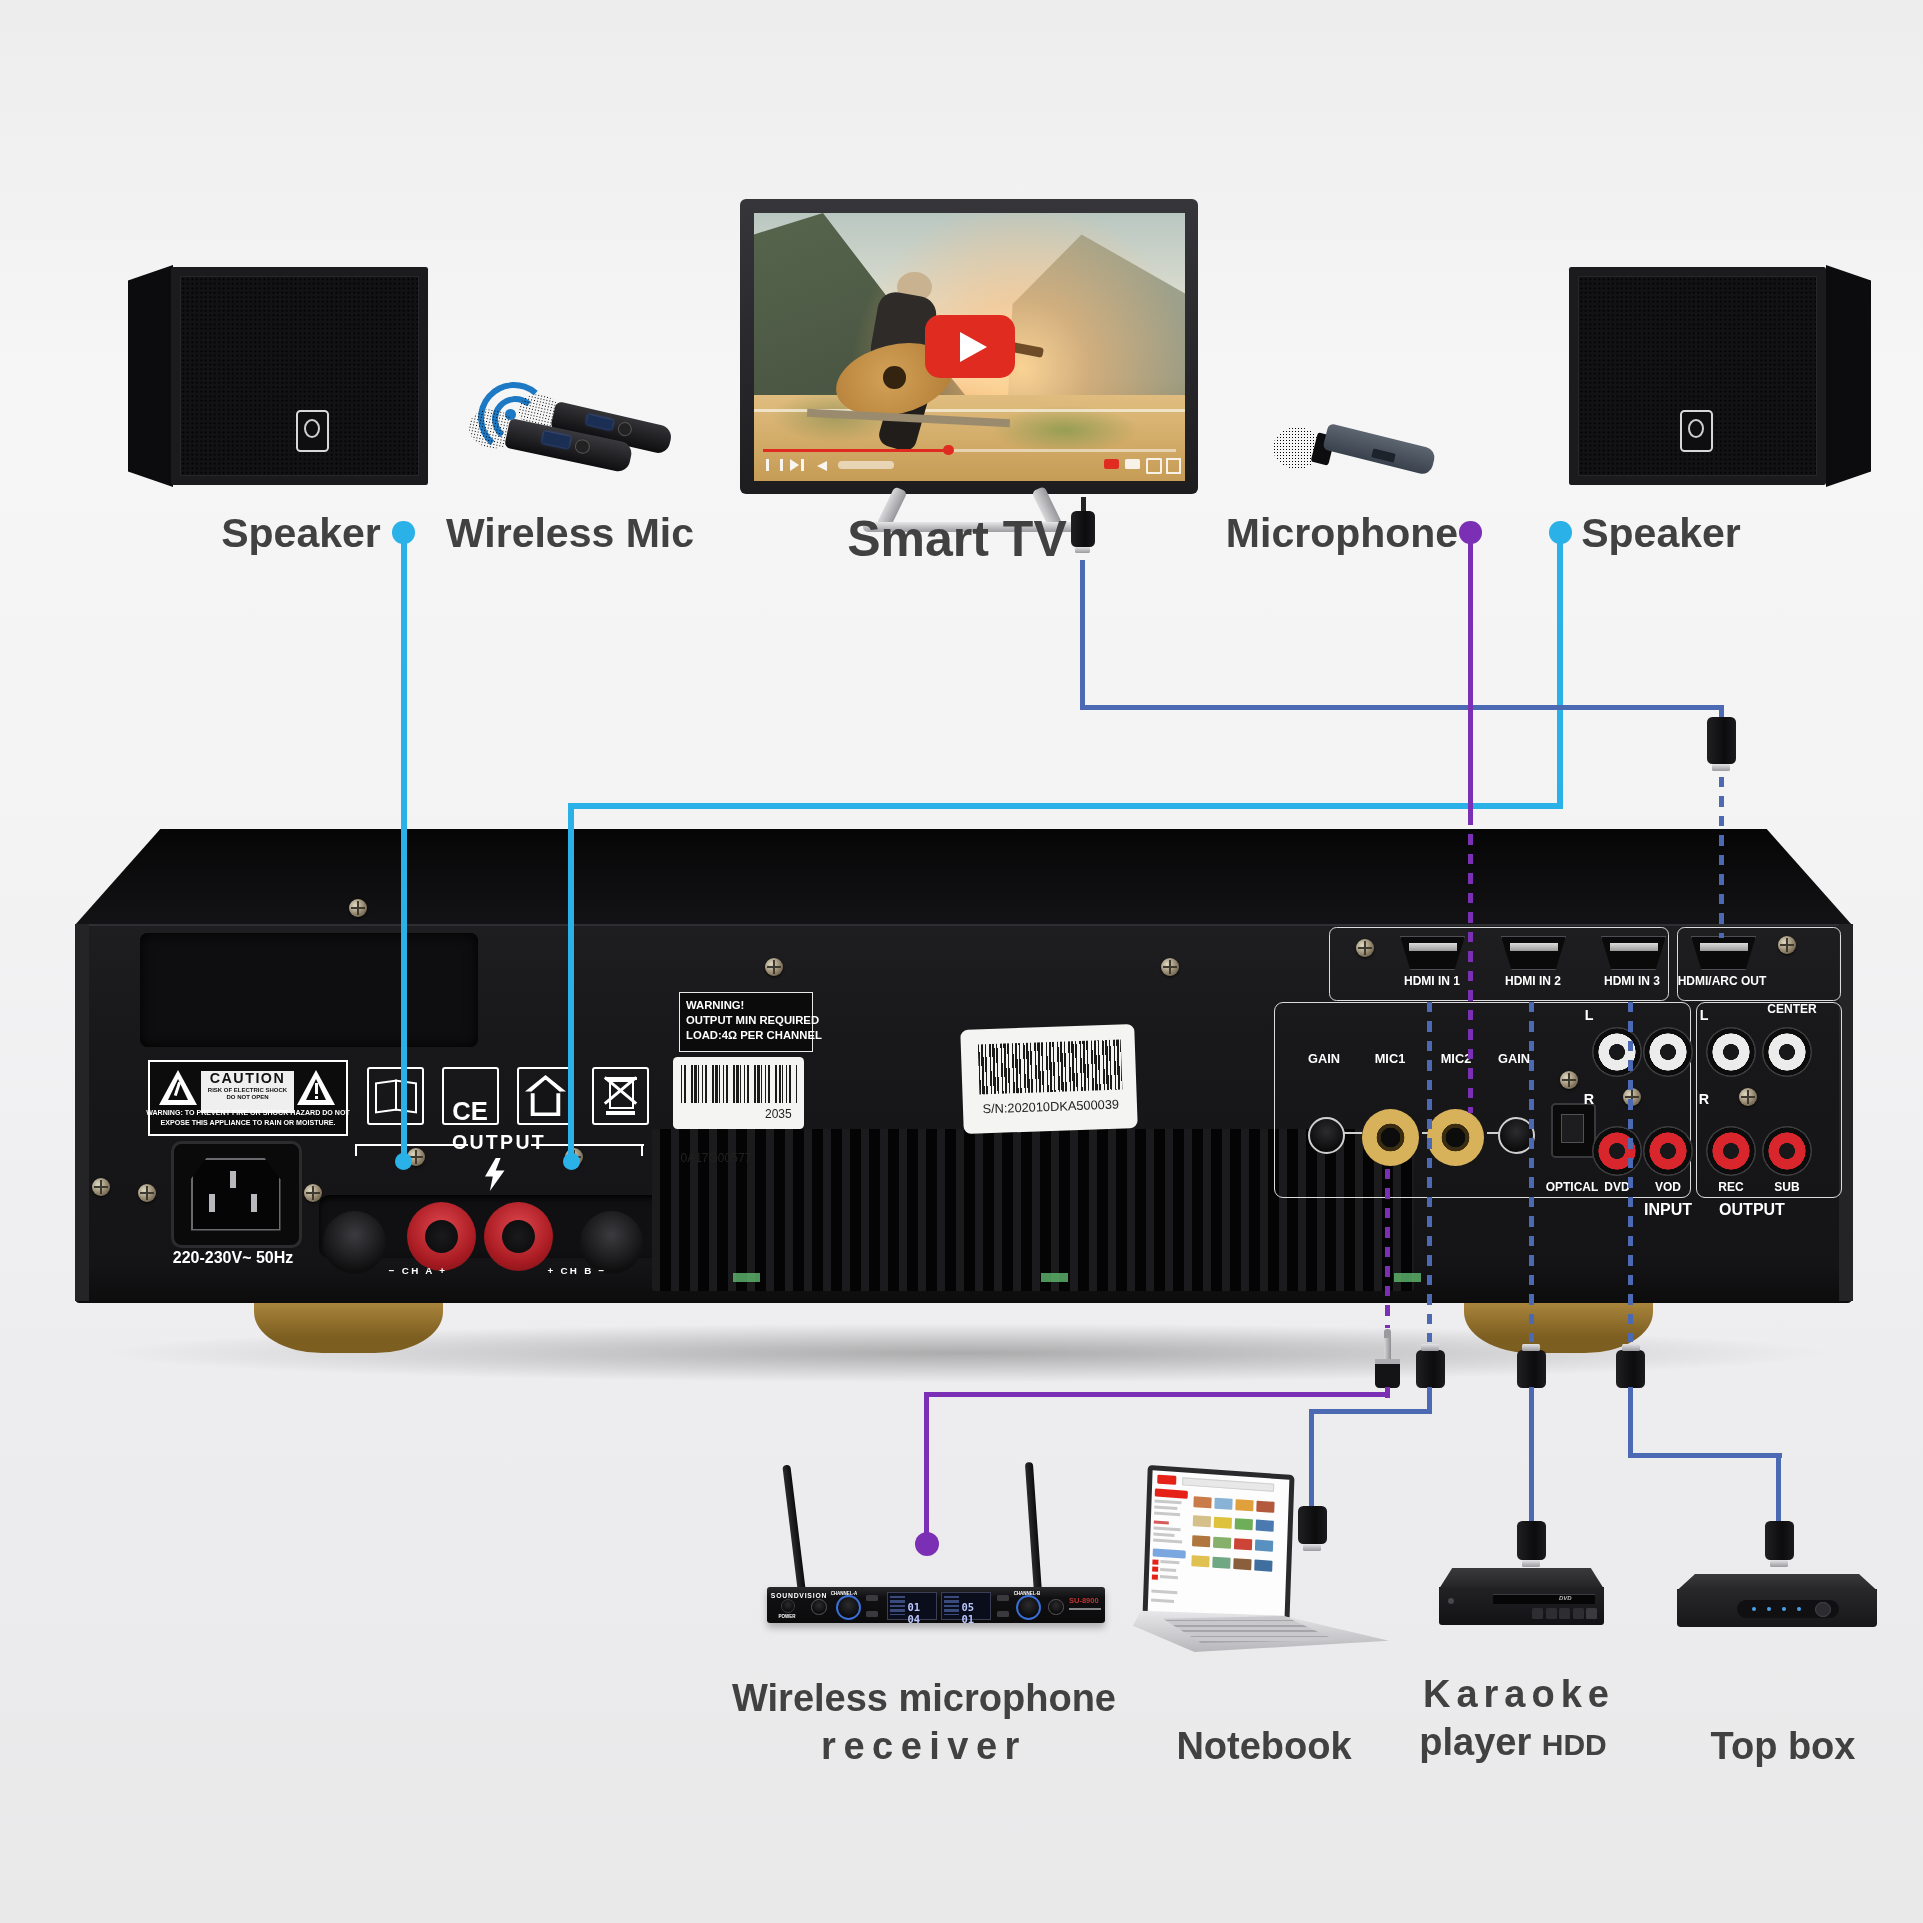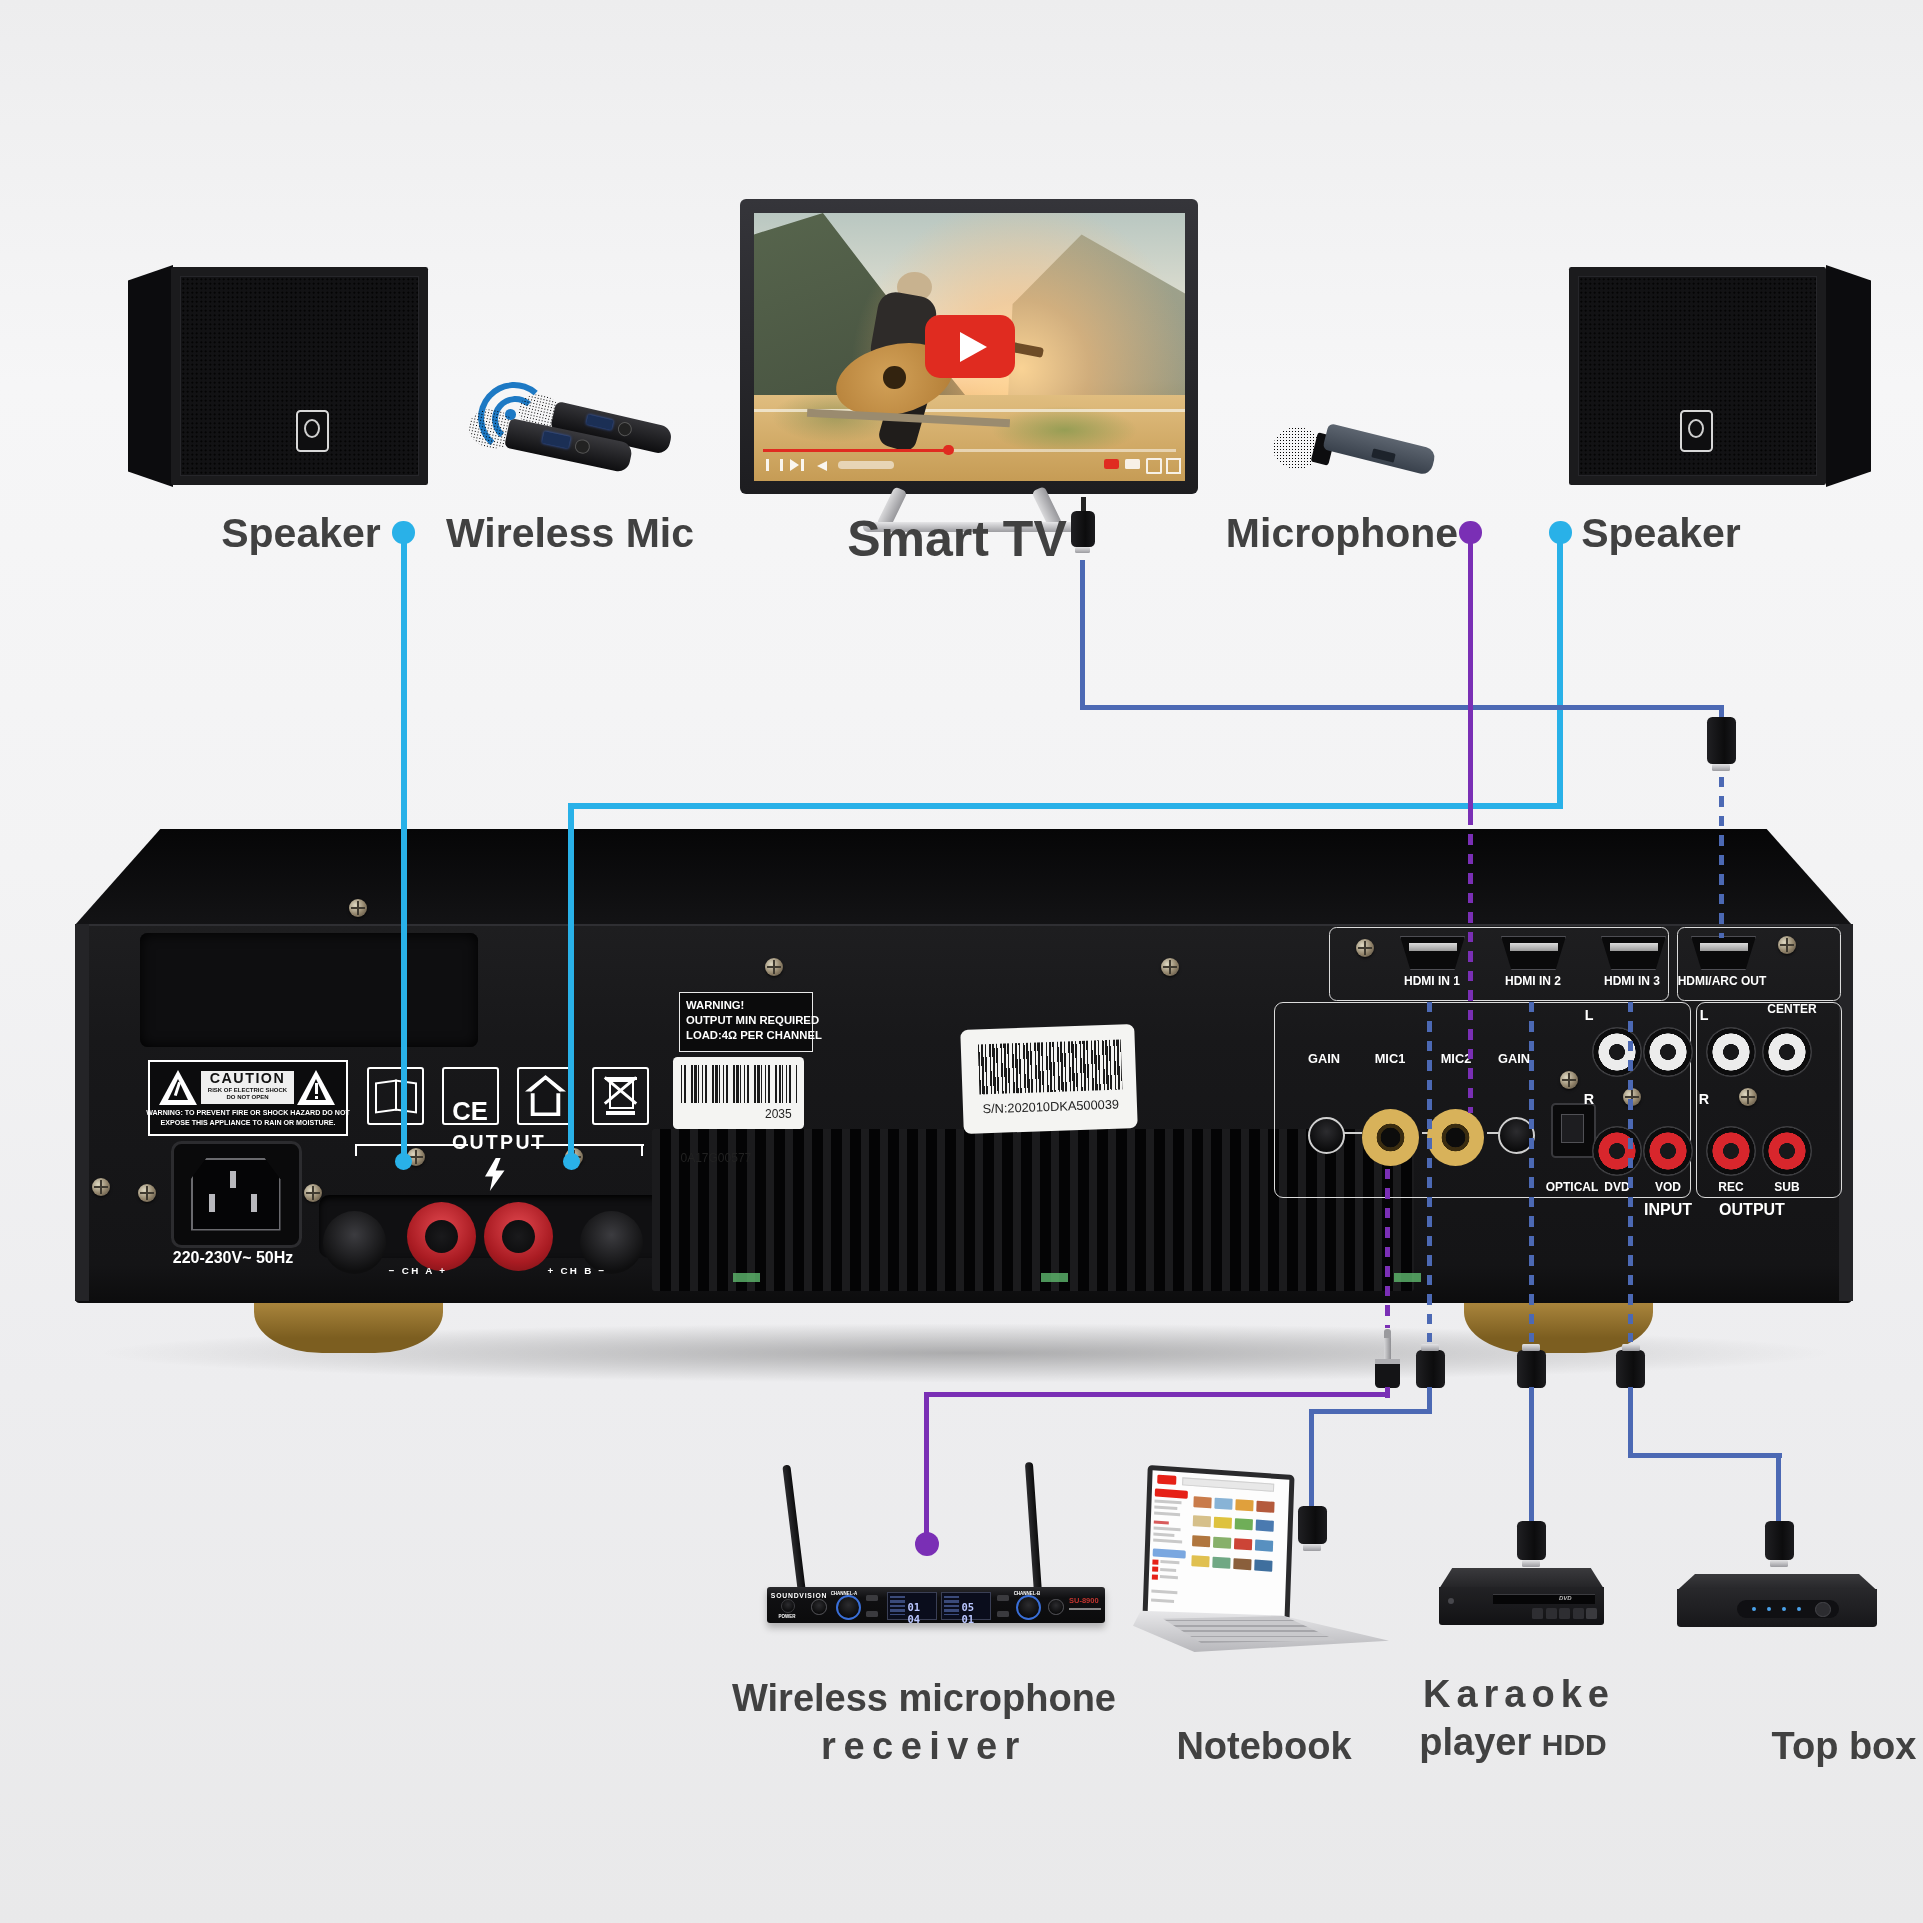--- a/index.html
+++ b/index.html
@@ -163,21 +163,21 @@
     <div class="screw" style="left:1739px;top:1088px;"></div>
 
     <div class="ab" style="left:148px;top:1060px;width:196px;height:72px;border:2.3px solid #fff;background:#0c0c0d;">
       <div class="ab" style="left:9px;top:7.5px;width:0;height:0;border-left:19.5px solid transparent;border-right:19.5px solid transparent;border-bottom:35px solid #fff;"></div>
       <div class="ab" style="left:18px;top:16.5px;width:0;height:0;border-left:10.5px solid transparent;border-right:10.5px solid transparent;border-bottom:21px solid #0c0c0d;"></div>
       <div class="ab" style="left:25.6px;top:19.5px;width:3px;height:13.5px;background:#fff;transform:rotate(18deg);"></div>
       <div class="ab" style="left:147px;top:7.5px;width:0;height:0;border-left:19.5px solid transparent;border-right:19.5px solid transparent;border-bottom:35px solid #fff;"></div>
       <div class="ab" style="left:156px;top:16.5px;width:0;height:0;border-left:10.5px solid transparent;border-right:10.5px solid transparent;border-bottom:21px solid #0c0c0d;"></div>
       <div class="ab" style="left:165px;top:21px;width:3px;height:10.5px;background:#fff;"></div>
       <div class="ab" style="left:165px;top:34px;width:3px;height:3px;background:#fff;"></div>
-      <div class="ab" style="left:51px;top:9px;width:93px;height:33px;background:#efefef;color:#111;text-align:center;font-family:'Liberation Sans',sans-serif;">
+      <div class="ab" style="left:51px;top:9px;width:93px;height:42px;background:#efefef;color:#111;text-align:center;font-family:'Liberation Sans',sans-serif;">
         <div style="font-size:14.3px;font-weight:bold;letter-spacing:1.5px;line-height:15px;">CAUTION</div>
         <div style="font-size:6px;font-weight:bold;line-height:8.3px;">RISK OF ELECTRIC SHOCK</div>
         <div style="font-size:6px;font-weight:bold;line-height:7.5px;">DO NOT OPEN</div>
       </div>
       <div class="wt" style="left:98px;top:47px;font-size:7.1px;">WARNING: TO PREVENT FIRE OR SHOCK HAZARD DO NOT</div>
       <div class="wt" style="left:98px;top:57px;font-size:7.1px;">EXPOSE THIS APPLIANCE TO RAIN OR MOISTURE.</div>
     </div>
 
     <div class="cert" style="left:367px;top:1067px;">
       <div class="ab" style="left:6px;top:12px;width:18px;height:27px;border:2.3px solid #fff;transform:skewY(-8deg);"></div>
@@ -469,17 +469,17 @@
   </div>
 
   <div class="lbl" style="left:924px;top:1677px;font-size:38px;">Wireless microphone</div>
   <div class="lbl" style="left:924px;top:1725px;font-size:38px;letter-spacing:7.5px;">receiver</div>
   <div class="lbl" style="left:1264px;top:1725px;font-size:38px;">Notebook</div>
   <div class="lbl" style="left:1519px;top:1673px;font-size:38px;letter-spacing:6px;">Karaoke</div>
   <div class="lbl" style="left:1513px;top:1721px;font-size:38px;">
     <span>player</span>
     <span style="font-size:30px;">HDD</span>
   </div>
-  <div class="lbl" style="left:1844px;top:1725px;font-size:38px;">Top box</div>
+  <div class="lbl" style="left:1783px;top:1725px;font-size:38px;">Top box</div>
 
 
 </div>
 
 
 </body></html>

